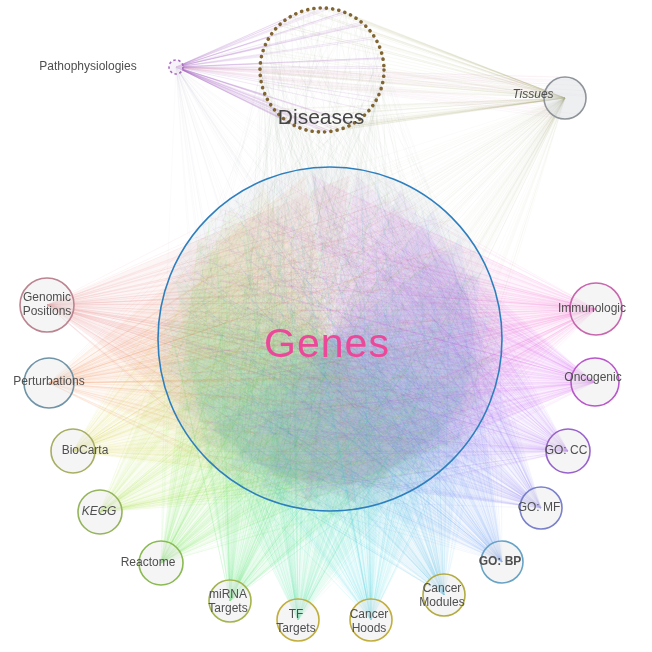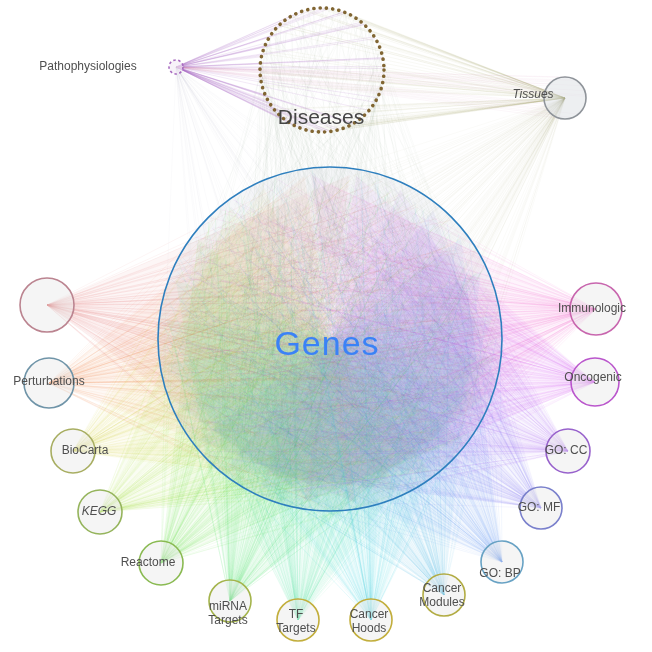--- a/index.html
+++ b/index.html
@@ -3,21 +3,21 @@
 <meta charset="utf-8">
 <style>
   html,body{margin:0;padding:0;background:#ffffff;}
   .stage{position:relative;width:652px;height:652px;overflow:hidden;
          font-family:"Liberation Sans",sans-serif;background:#ffffff;}
   .stage svg{position:absolute;left:0;top:0;}
   .labels{position:absolute;left:0;top:0;width:100%;height:100%;pointer-events:none;}
   .node-label{position:absolute;transform:translate(-50%,-50%);
       font-size:12px;color:#4f4f4f;text-align:center;white-space:pre-line;
       line-height:1.13;pointer-events:auto;cursor:default;user-select:none;}
-  .node-label.genes{font-size:34px;color:#3b82f6;letter-spacing:1px;text-align:center;}
+  .node-label.genes{font-size:41px;color:#ec4899;letter-spacing:1px;text-align:center;}
   .node-label.diseases{font-size:21px;color:#454545;}
 </style>
 </head>
 <body>
 
 <div class="stage">
   <svg id="viz" width="652" height="652" viewBox="0 0 652 652">
       <polygon points="47,305 310.3038984166564,502.9410808260657 349.6961015833436,175.0589191739343" fill="#e05252" fill-opacity="0.055"></polygon>
       <polygon points="49,383 355.54383782239006,502.132237002082 304.45616217760994,175.86776299791805" fill="#ea7a3a" fill-opacity="0.055"></polygon>
       <polygon points="73,451 395.966853463705,490.37036910868017 264.033146536295,187.62963089131983" fill="#d2c428" fill-opacity="0.055"></polygon>
@@ -2306,31 +2306,33 @@
       <circle cx="541" cy="508" r="21" fill="rgba(236,236,236,0.55)" stroke="#7a80cc" stroke-width="1.6" stroke-dasharray="none"></circle>
       <circle cx="568" cy="451" r="22" fill="rgba(236,236,236,0.55)" stroke="#9862cc" stroke-width="1.6" stroke-dasharray="none"></circle>
       <circle cx="595" cy="382" r="24" fill="rgba(236,236,236,0.55)" stroke="#ba56cc" stroke-width="1.6" stroke-dasharray="none"></circle>
       <circle cx="596" cy="309" r="26" fill="rgba(236,236,236,0.55)" stroke="#c866ae" stroke-width="1.6" stroke-dasharray="none"></circle>
     </svg>
   <div class="labels">
     <div class="node-label genes" style="left: 327px; top: 343px;">Genes</div>
     <div class="node-label diseases" style="left: 321px; top: 71px; margin-top: 46px;">Diseases</div>
     <div class="node-label" style="left: 88px; top: 67px;">Pathophysiologies</div>
     <div class="node-label" style="left: 533px; top: 95px; font-style: italic;">Tissues</div>
+    <div class="node-label" style="left: 47px; top: 305px;">Genomic
+Positions</div>
     <div class="node-label" style="left: 49px; top: 382px;">Perturbations</div>
     <div class="node-label" style="left: 85px; top: 451px;">BioCarta</div>
     <div class="node-label" style="left: 99px; top: 512px; font-style: italic;">KEGG</div>
     <div class="node-label" style="left: 148px; top: 563px;">Reactome</div>
-    <div class="node-label" style="left: 228px; top: 602px; margin-top: 12px;">miRNA
+    <div class="node-label" style="left: 228px; top: 602px;">miRNA
 Targets</div>
     <div class="node-label" style="left: 296px; top: 622px;">TF
 Targets</div>
     <div class="node-label" style="left: 369px; top: 622px;">Cancer
 Hoods</div>
     <div class="node-label" style="left: 442px; top: 596px;">Cancer
 Modules</div>
-    <div class="node-label" style="left: 500px; top: 574px;">GO: BP</div>
+    <div class="node-label" style="left: 500px; top: 562px; font-weight: bold;">GO: BP</div>
     <div class="node-label" style="left: 539px; top: 508px;">GO: MF</div>
     <div class="node-label" style="left: 566px; top: 451px;">GO: CC</div>
     <div class="node-label" style="left: 593px; top: 378px;">Oncogenic</div>
     <div class="node-label" style="left: 592px; top: 309px;">Immunologic</div>
   </div>
 </div>
 
 </body></html>

